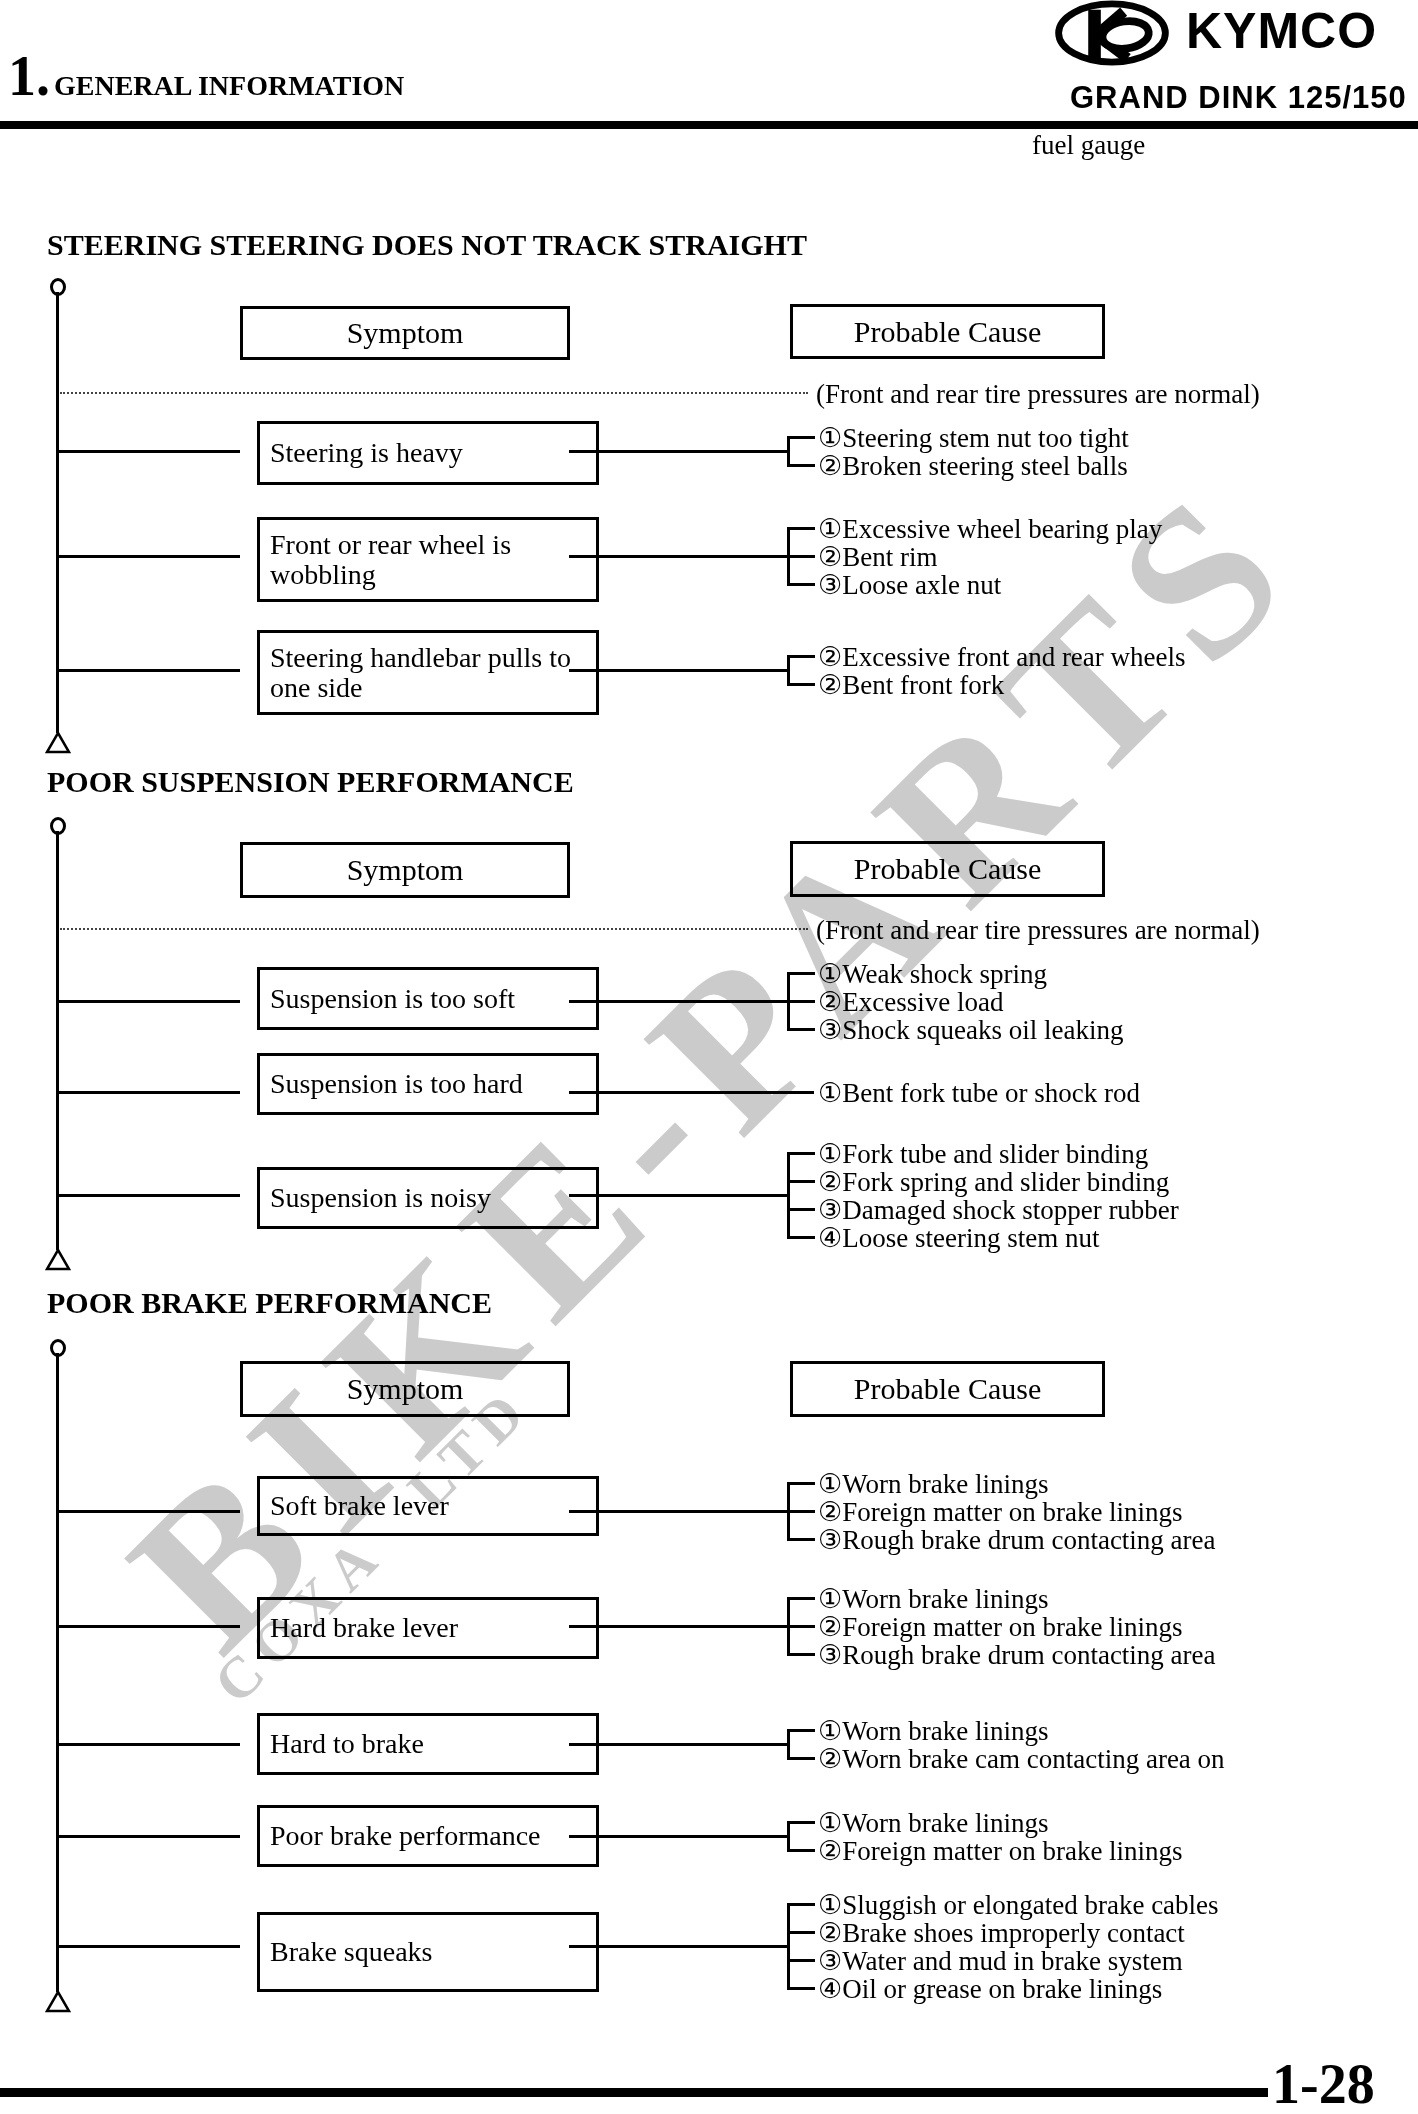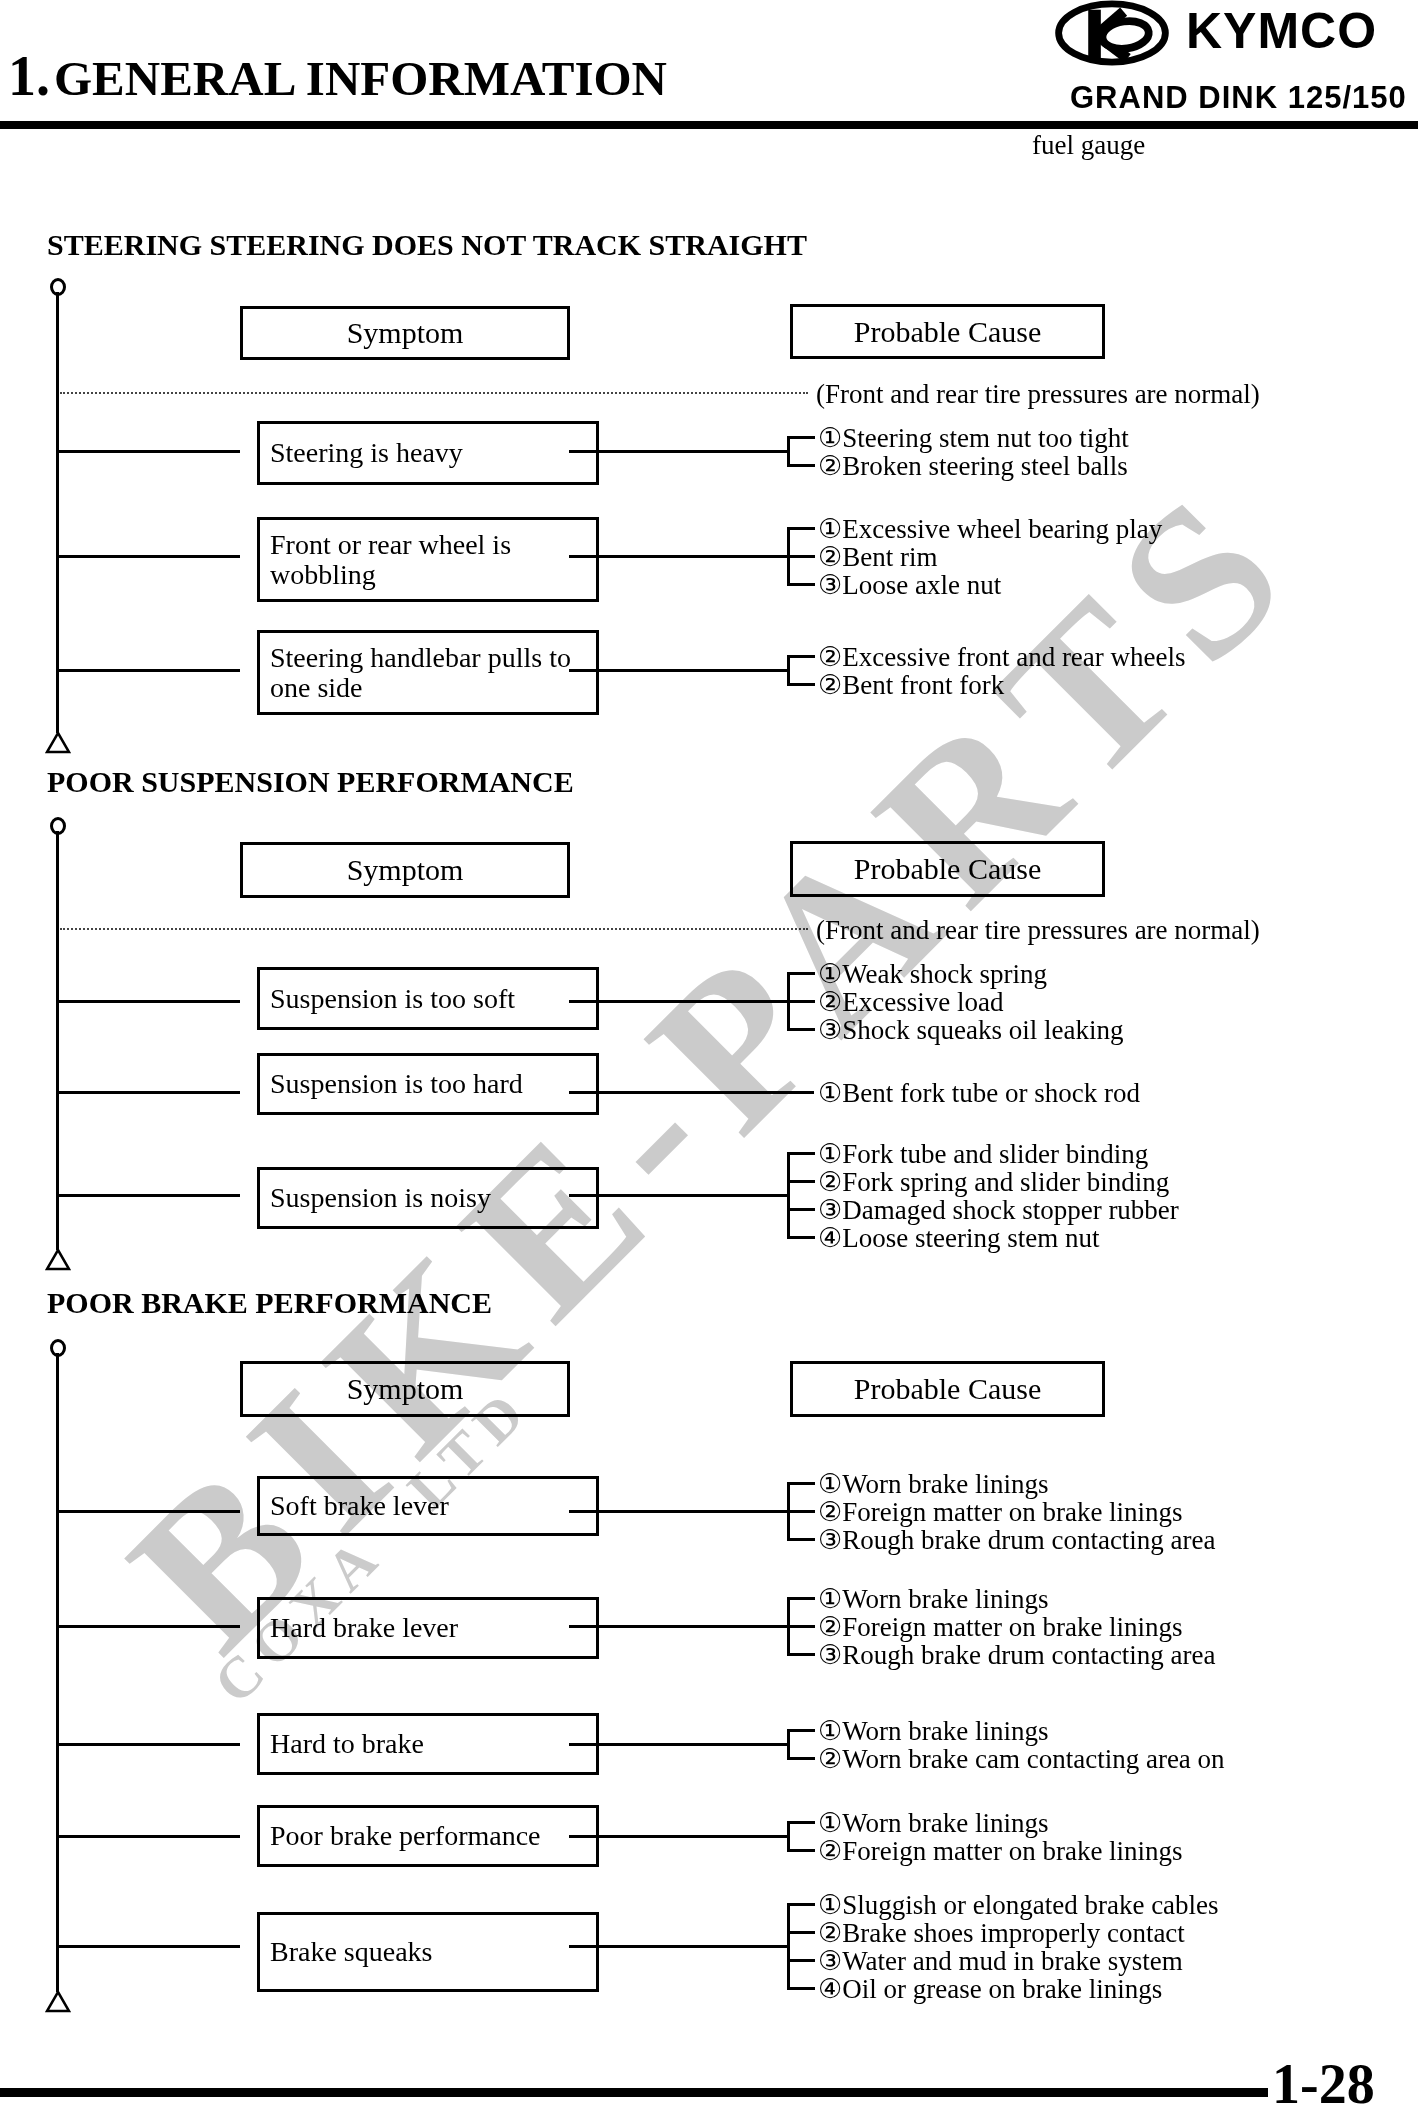--- a/index.html
+++ b/index.html
@@ -4,21 +4,21 @@
 <style>
   html,body{margin:0;padding:0;background:#888;}
   #page{
     position:relative;width:1418px;height:2114px;background:#ffffff;
     font-family:"Liberation Serif","DejaVu Serif",serif;color:#000;
     overflow:hidden;margin:0 auto;
   }
   
   .h1{position:absolute;left:8px;top:44px;white-space:nowrap;font-weight:bold;}
   .h1 .num{font-size:56px;}
-  .h1 .txt{font-size:49px;letter-spacing:0px;}
+  .h1 .txt{font-size:28px;letter-spacing:0px;}
   .brand{position:absolute;left:1186px;top:0px;font-family:"Liberation Sans","DejaVu Sans",sans-serif;
          font-weight:bold;font-size:50px;line-height:62px;letter-spacing:1px;}
   .model{position:absolute;left:1070px;top:80px;font-family:"Liberation Sans","DejaVu Sans",sans-serif;
          font-weight:bold;font-size:31px;letter-spacing:1px;text-align:center;}
   .toprule{position:absolute;left:0;top:121px;width:1418px;height:8px;background:#000;}
   .fuelgauge{position:absolute;left:1032px;top:130px;font-size:27px;}
   
   .sec-title{position:absolute;left:47px;font-size:30px;font-weight:bold;line-height:32px;white-space:nowrap;}
   .hdr-box{position:absolute;border:3px solid #000;background:#fff;display:flex;align-items:center;justify-content:center;
            font-size:30px;}

